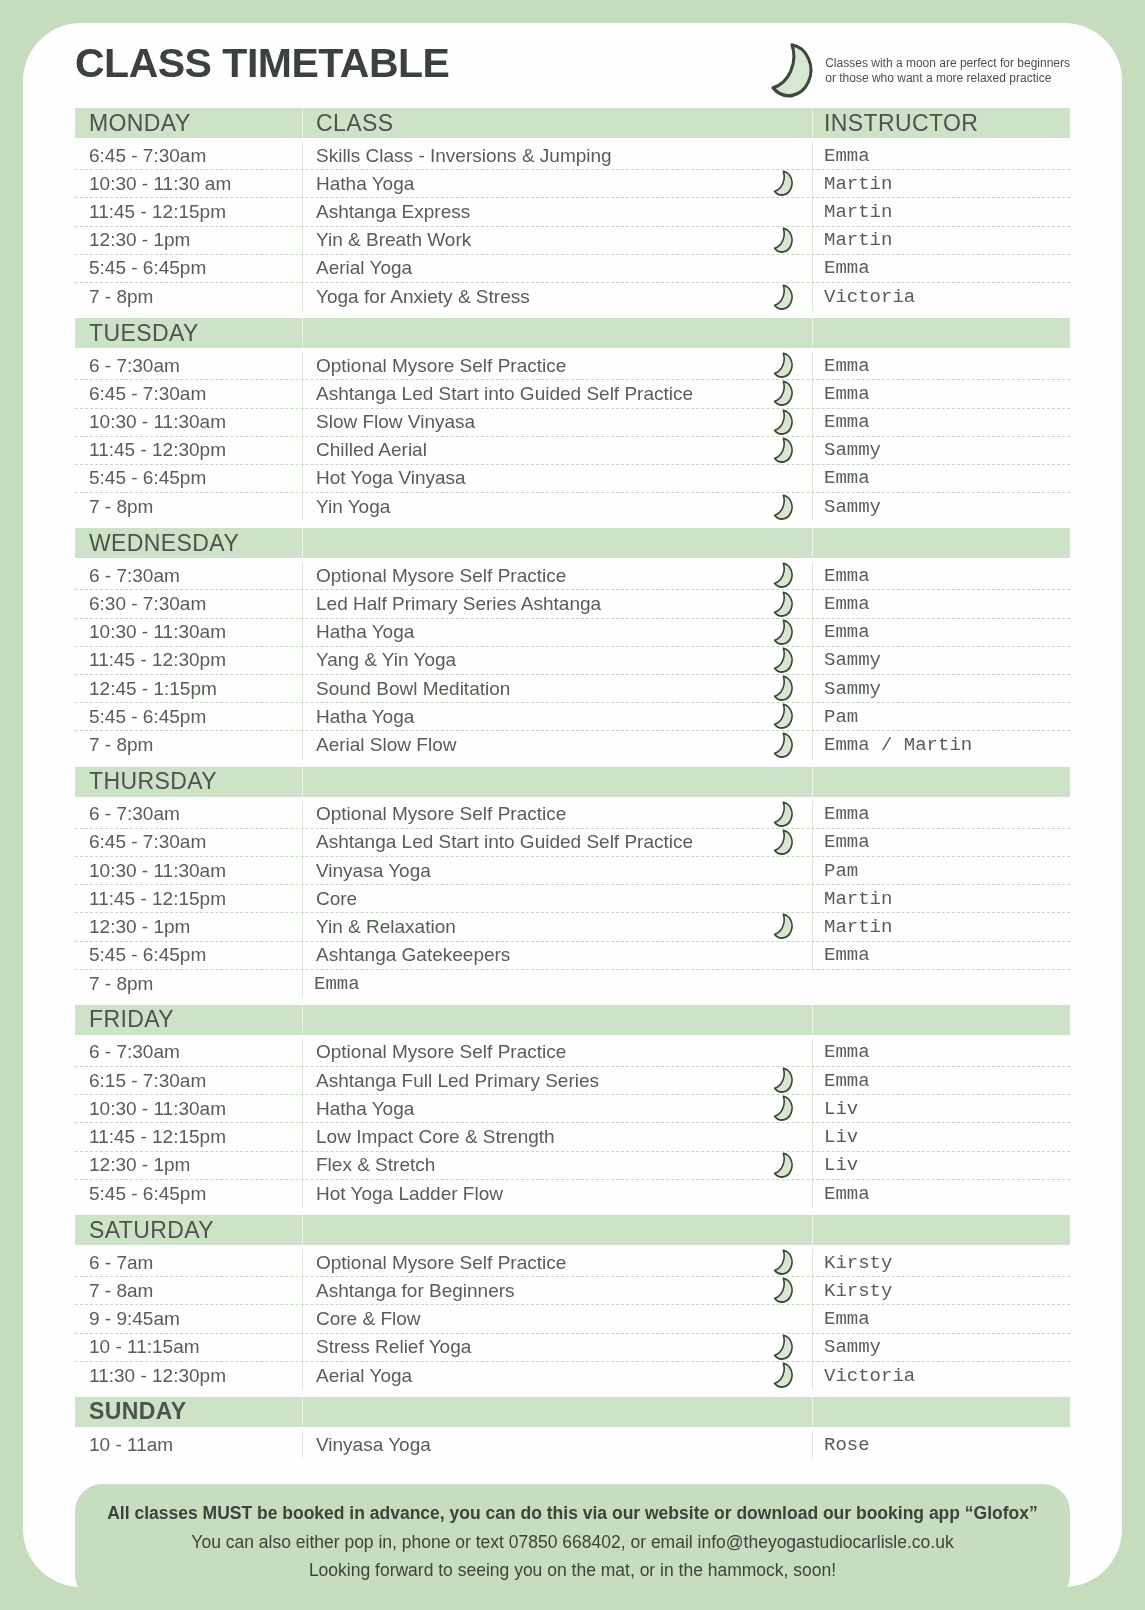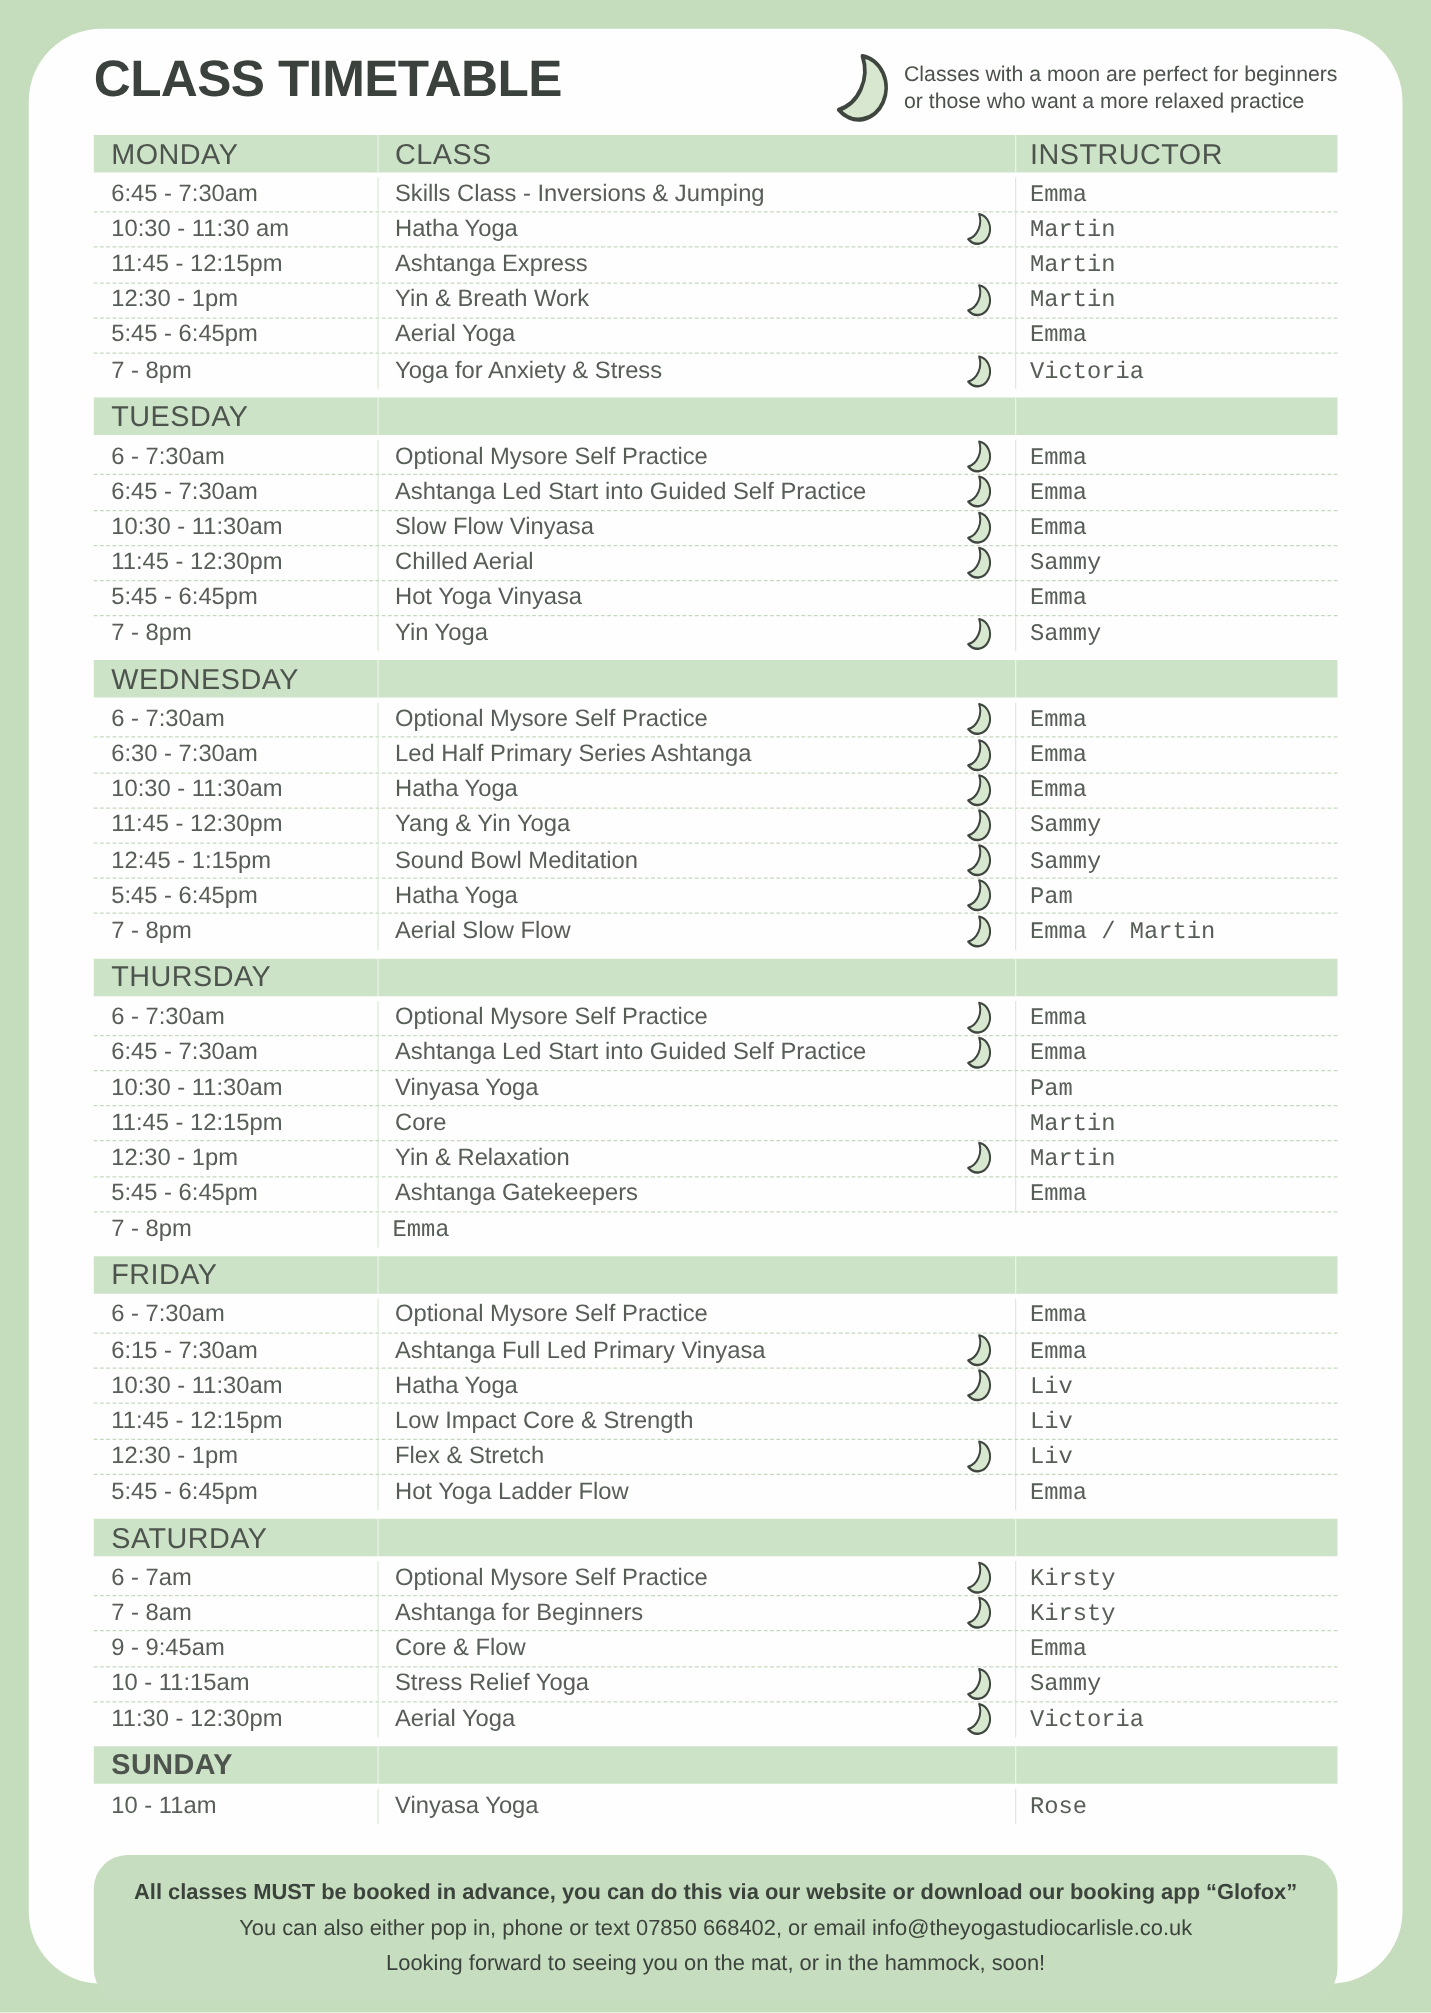--- a/index.html
+++ b/index.html
@@ -19,21 +19,21 @@
   .content { padding:0 52px; }
 
   
   .header-row { display:flex; align-items:flex-start; padding:17px 0 8px;gap:32px; }
   .page-title {
     font-size:41px; font-weight:bold; letter-spacing:-0.5px;
     color:var(--title-ink,#3b413d);
   }
   .legend { margin-left:auto; display:flex; align-items:center; gap:12px; padding-top:2px; }
   .legend .moon-big { width:50px; height:58px; flex:0 0 auto; }
-  .legend-text { font-size:17px; line-height:1.22; color:#4b514b; }
+  .legend-text { font-size:12px; line-height:1.22; color:#4b514b; }
 
   
   .band {
     display:grid; grid-template-columns:227px 510px 253px;
     height:30px; align-items:center;
     background:var(--band-bg,#cde3c7);
     color:var(--band-ink,#4d544d);
     font-size:23px; letter-spacing:0.4px;
   }
   .band + .day-rows { padding-top:4px; }
@@ -404,21 +404,21 @@
             <div class="trow">
               <div class="cell c1">6 - 7:30am</div>
               <div class="cell c2">
                 <span>Optional Mysore Self Practice</span>
               </div>
               <div class="cell c3">Emma</div>
             </div>
             <div class="trow">
               <div class="cell c1">6:15 - 7:30am</div>
               <div class="cell c2">
-                <span>Ashtanga Full Led Primary Vinyasa</span>
+                <span>Ashtanga Full Led Primary Series</span>
                 <span class="moon-slot">
                   <svg viewBox="0 0 100 100" width="23" height="27" preserveAspectRatio="none">
      <path d="M58 5 A44 44 0 1 1 20 79 A56 56 0 0 0 58 5 Z" fill="#d8e8d0" stroke="#3f463f" stroke-width="7" stroke-linejoin="round"></path>
    </svg>
                 </span>
               </div>
               <div class="cell c3">Emma</div>
             </div>
             <div class="trow">
               <div class="cell c1">10:30 - 11:30am</div>

